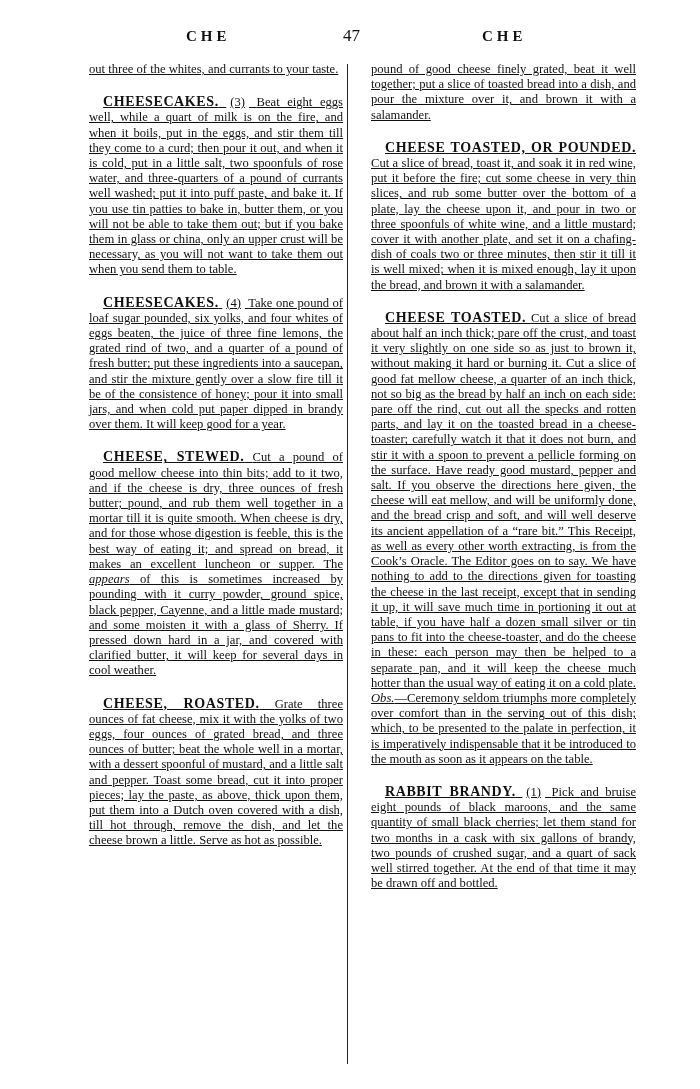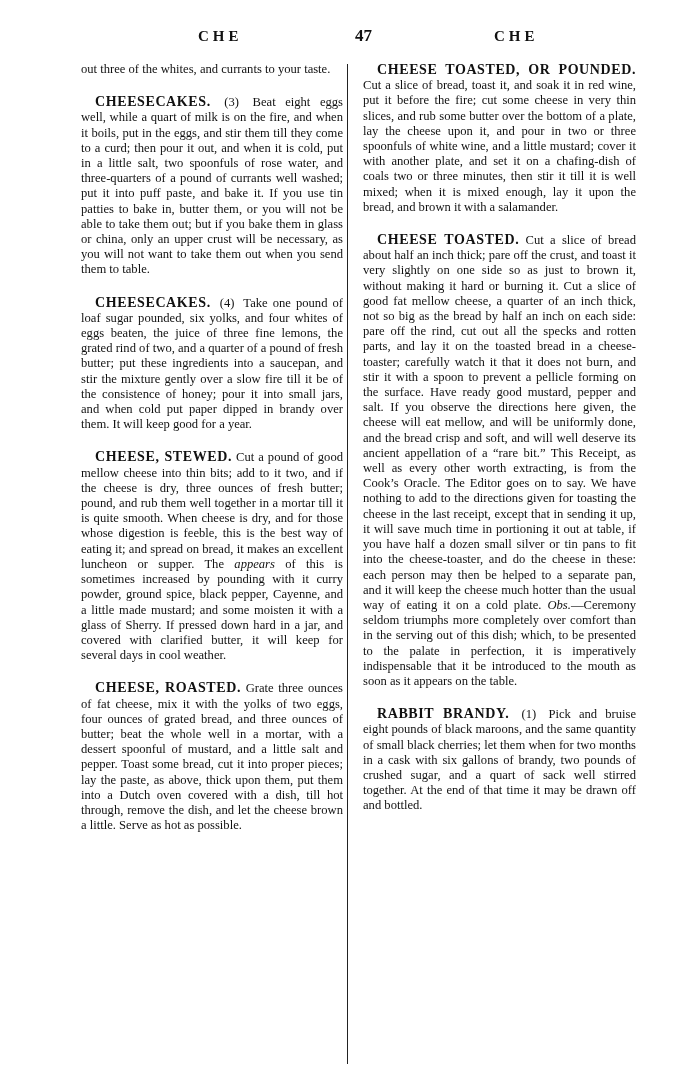--- a/index.html
+++ b/index.html
@@ -1,28 +1,28 @@
 <!DOCTYPE html>
 <html><head>
 <meta charset="utf-8">
 <style>
   html, body { margin:0; padding:0; background:#ffffff; }
   body { width:700px; height:1089px; position:relative; overflow:hidden;
          font-family:"Liberation Serif","DejaVu Serif",serif; color:#111; }
-  .header { position:absolute; top:28px; left:12px; width:567px; height:22px; }
+  .header { position:absolute; top:28px; left:0; width:567px; height:22px; }
   .hdr { position:absolute; font-size:15px; font-weight:bold; letter-spacing:4px; }
   .hdr-left { left:186px; }
-  .hdr-center { left:343px; letter-spacing:0; font-weight:bold; font-size:17px; top:-2px; }
+  .hdr-center { left:343px; letter-spacing:0; font-weight:normal; font-size:17px; top:-2px; }
   .hdr-right { left:482px; }
   .col { position:absolute; top:62px; font-size:12.6px; line-height:15.2px;
          text-align:justify; hyphens:none; }
   .col-left { left:73px; width:270px; }
   .col-right { left:355px; width:281px; }
   .divider { position:absolute; left:347px; top:64px; width:1px; height:1000px; background:#222; }
-  .entry { margin:0 0 17px 8px; text-indent:14px; }
+  .entry { margin:0 0 17px 16px; text-indent:14px;text-decoration:underline; }
   .entry.cont { text-indent:0; }
   .title { font-weight:bold; letter-spacing:0.6px; font-size:14px; }
   .num { margin:0 4px; }
   p { margin:0; }
   em { font-style:italic; }
 </style>
 </head>
 <body>
 
 <div class="header">
@@ -53,27 +53,30 @@
     <em>appears</em>
     <span>of this is sometimes increased by pounding with it curry powder, ground spice, black pepper, Cayenne, and a little made mustard; and some moisten it with a glass of Sherry. If pressed down hard in a jar, and covered with clarified butter, it will keep for several days in cool weather.</span>
   </p>
   <p class="entry">
     <span class="title">CHEESE, ROASTED.</span>
     <span>Grate three ounces of fat cheese, mix it with the yolks of two eggs, four ounces of grated bread, and three ounces of butter; beat the whole well in a mortar, with a dessert spoonful of mustard, and a little salt and pepper. Toast some bread, cut it into proper pieces; lay the paste, as above, thick upon them, put them into a Dutch oven covered with a dish, till hot through, remove the dish, and let the cheese brown a little. Serve as hot as possible.</span>
   </p>
 </div>
 
 <div class="col col-right">
+  <p class="entry cont">
+    <span>pound of good cheese finely grated, beat it well together; put a slice of toasted bread into a dish, and pour the mixture over it, and brown it with a salamander.</span>
+  </p>
   <p class="entry">
     <span class="title">CHEESE TOASTED, OR POUNDED.</span>
     <span>Cut a slice of bread, toast it, and soak it in red wine, put it before the fire; cut some cheese in very thin slices, and rub some butter over the bottom of a plate, lay the cheese upon it, and pour in two or three spoonfuls of white wine, and a little mustard; cover it with another plate, and set it on a chafing-dish of coals two or three minutes, then stir it till it is well mixed; when it is mixed enough, lay it upon the bread, and brown it with a salamander.</span>
   </p>
   <p class="entry">
     <span class="title">CHEESE TOASTED.</span>
     <span>Cut a slice of bread about half an inch thick; pare off the crust, and toast it very slightly on one side so as just to brown it, without making it hard or burning it. Cut a slice of good fat mellow cheese, a quarter of an inch thick, not so big as the bread by half an inch on each side: pare off the rind, cut out all the specks and rotten parts, and lay it on the toasted bread in a cheese-toaster; carefully watch it that it does not burn, and stir it with a spoon to prevent a pellicle forming on the surface. Have ready good mustard, pepper and salt. If you observe the directions here given, the cheese will eat mellow, and will be uniformly done, and the bread crisp and soft, and will well deserve its ancient appellation of a “rare bit.” This Receipt, as well as every other worth extracting, is from the Cook’s Oracle. The Editor goes on to say. We have nothing to add to the directions given for toasting the cheese in the last receipt, except that in sending it up, it will save much time in portioning it out at table, if you have half a dozen small silver or tin pans to fit into the cheese-toaster, and do the cheese in these: each person may then be helped to a separate pan, and it will keep the cheese much hotter than the usual way of eating it on a cold plate.</span>
     <em>Obs.</em><span>—Ceremony seldom triumphs more completely over comfort than in the serving out of this dish; which, to be presented to the palate in perfection, it is imperatively indispensable that it be introduced to the mouth as soon as it appears on the table.</span>
   </p>
   <p class="entry">
     <span class="title">RABBIT BRANDY.</span>
     <span class="num">(1)</span>
-    <span>Pick and bruise eight pounds of black maroons, and the same quantity of small black cherries; let them when for two months in a cask with six gallons of brandy, two pounds of crushed sugar, and a quart of sack well stirred together. At the end of that time it may be drawn off and bottled.</span>
+    <span>Pick and bruise eight pounds of black maroons, and the same quantity of small black cherries; let them stand for two months in a cask with six gallons of brandy, two pounds of crushed sugar, and a quart of sack well stirred together. At the end of that time it may be drawn off and bottled.</span>
   </p>
 </div>
 
 </body></html>

